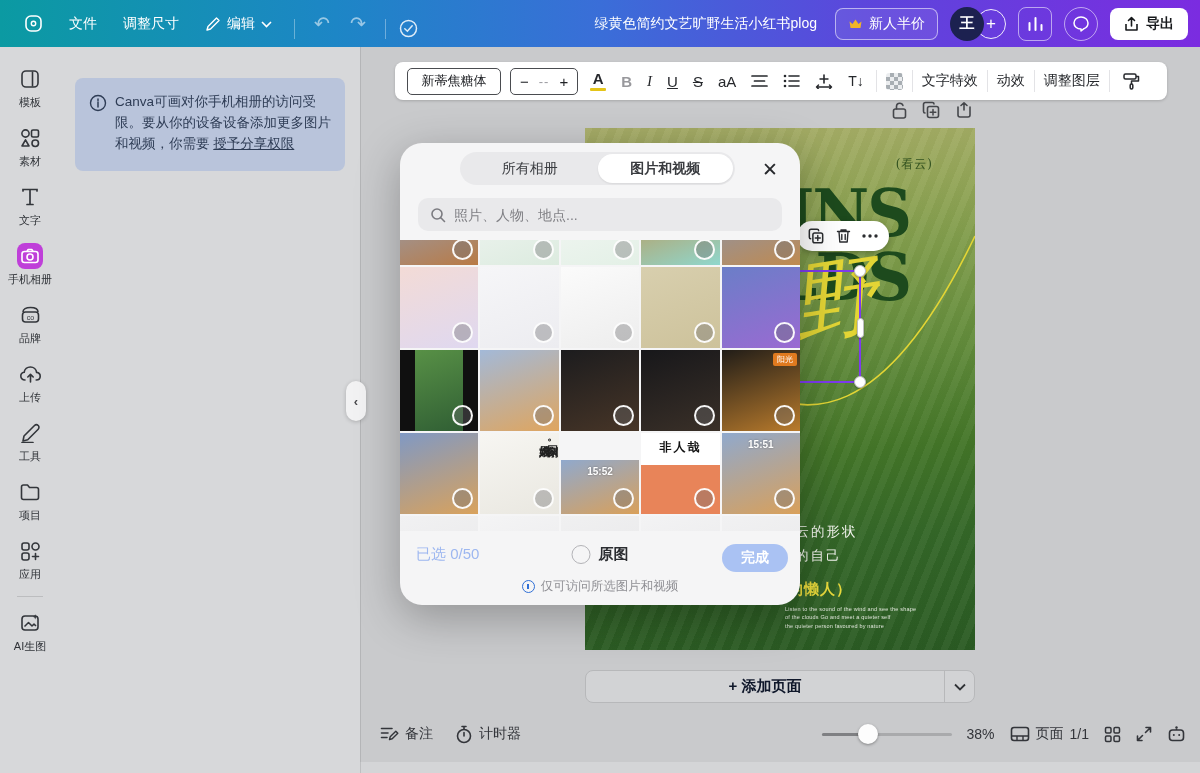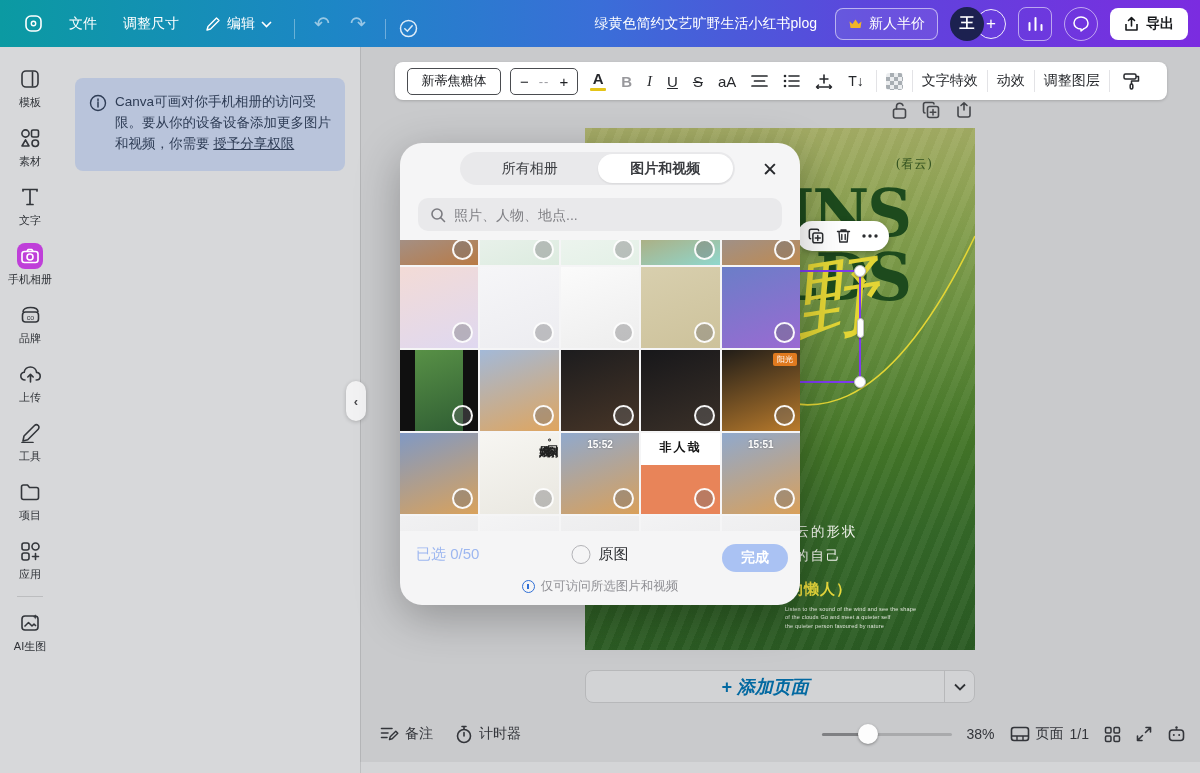--- a/index.html
+++ b/index.html
@@ -111,21 +111,21 @@
     border:1px solid #bdbdc0; box-shadow:0 1px 2px rgba(0,0,0,.3); cursor:pointer; }
   .handle.side { width:7px; height:20px; border-radius:4px; }
   .mini-toolbar { position:absolute; left:212px; top:93px; width:92px; height:30px; background:#fff;
     border-radius:16px; box-shadow:0 2px 6px rgba(0,0,0,.25); display:flex; align-items:center;
     justify-content:space-evenly; z-index:6; color:#2b2d30; }
   .mini-toolbar .mi { cursor:pointer; display:flex; }
 
   
   .add-page { position:absolute; left:225px; top:623px; width:390px; height:33px; background:#d2d3d5;
     border:1px solid #b7b8ba; border-radius:8px; display:flex; align-items:center; cursor:pointer; }
-  .ap-main { flex:1; text-align:center; font-size:18px; font-weight:bold; color:#0369a1;font-style:italic; }
+  .ap-main { flex:1; text-align:center; font-size:15px; font-weight:bold; color:#0f172a; }
   .ap-chev { width:30px; height:100%; border-left:1px solid #b7b8ba; display:flex;
     align-items:center; justify-content:center; color:#303236; font-size:12px; }
 
   
   .statusbar { position:absolute; left:0; bottom:22px; width:840px; height:34px; display:flex;
     align-items:center; color:#33353a; }
   .sb-left { display:flex; align-items:center; gap:22px; padding-left:20px; }
   .sb-item { display:flex; align-items:center; gap:6px; font-size:14px; cursor:pointer; }
   .sb-right { margin-left:auto; display:flex; align-items:center; gap:15px; padding-right:14px; }
   .slider { position:relative; width:130px; height:14px; display:flex; align-items:center; cursor:pointer; }
@@ -165,21 +165,21 @@
   .pg-label.banner { left:auto; right:3px; top:3px; background:#e07a1f; color:#fff; font-size:8px;
     padding:1px 4px; border-radius:2px; text-align:right; width:auto; }
   .pg-label.vtext { left:auto; right:8px; top:4px; writing-mode:vertical-rl; color:#222;
     font-size:11px; font-weight:bold; font-family:"DejaVu Serif",serif; width:auto; }
   .pg-label.vtext2 { position:absolute; left:10px; top:4px; writing-mode:vertical-rl; color:#222;
     font-size:11px; font-weight:bold; font-family:"DejaVu Serif",serif; }
   .m-footer { position:absolute; left:0; top:388px; width:400px; height:74px; }
   .mf-row { position:absolute; left:0; top:8px; width:100%; height:30px; display:flex; align-items:center; }
   .mf-selected { position:absolute; left:16px; font-size:15px; color:#9db7f0; }
   .mf-orig { position:absolute; left:50%; transform:translateX(-50%); display:flex; align-items:center;
-    gap:8px; font-size:15px; font-weight:normal; color:#2b2d31; cursor:pointer; }
+    gap:8px; font-size:15px; font-weight:bold; color:#2b2d31; cursor:pointer; }
   .mf-radio { width:19px; height:19px; border-radius:50%; border:1.5px solid #b3b3b7; background:#f5f5f6; }
   .mf-done { position:absolute; right:12px; top:5px; width:66px; height:28px; background:#aac2f3; color:#fff;
     font-size:14px; font-weight:bold; border-radius:15px; display:flex; align-items:center;
     justify-content:center; cursor:pointer; }
   .mf-hint { position:absolute; left:0; top:47px; width:100%; display:flex; align-items:center;
     justify-content:center; gap:6px; font-size:12.5px; color:#8f8f94; }
   .hint-ic { width:13px; height:13px; border-radius:50%; border:1.6px solid #2f6fd6; position:relative; }
   .hint-ic::after { content:""; position:absolute; left:4.2px; top:2.5px; width:2.5px; height:5px; background:#2f6fd6; }
 </style>
 </head>
@@ -631,21 +631,21 @@
         </div>
         <div class="pg-row">
           <div class="pg-cell" style="background: linear-gradient(160deg, rgb(128, 153, 196), rgb(217, 162, 92));">
             <span class="pg-select"></span>
           </div>
           <div class="pg-cell" style="background: linear-gradient(160deg, rgb(247, 246, 242), rgb(233, 231, 224));">
             <span class="pg-label vtext">天嫦娥</span>
             <span class="pg-label vtext2">刻回家。</span>
             <span class="pg-select"></span>
           </div>
-          <div class="pg-cell" style="background: linear-gradient(160deg, rgb(144, 169, 205), rgb(217, 160, 90));">
+          <div class="pg-cell" style="background: linear-gradient(160deg, rgb(144, 169, 205), rgb(217, 160, 90)); margin-top: 27px;">
             <span class="pg-label clock">15:52</span>
             <span class="pg-select"></span>
           </div>
           <div class="pg-cell" style="background: linear-gradient(rgb(255, 255, 255) 0%, rgb(255, 255, 255) 40%, rgb(232, 132, 89) 40%);">
             <span class="pg-label title">非人哉</span>
             <span class="pg-select"></span>
           </div>
           <div class="pg-cell" style="background: linear-gradient(160deg, rgb(144, 169, 205), rgb(217, 160, 90));">
             <span class="pg-label clock">15:51</span>
             <span class="pg-select"></span>

